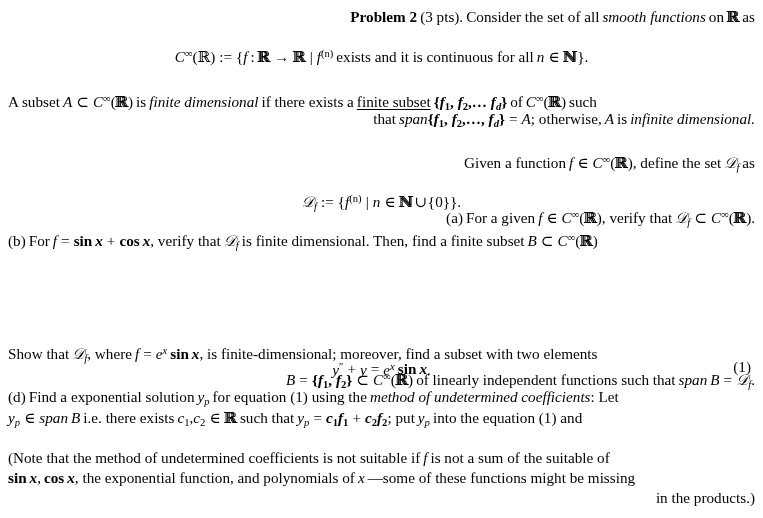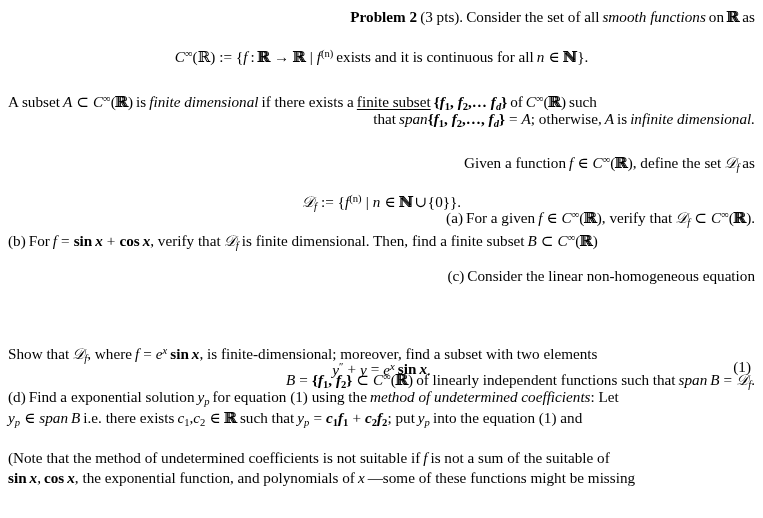--- a/index.html
+++ b/index.html
@@ -119,23 +119,20 @@
 
   <div class="block para nojust" style="top:206px;">
     <span>(a)</span><span class="sp"></span><span>For a given</span><span class="sp"></span><span class="math">f</span><span class="sp"></span><span class="op">∈</span><span class="sp"></span><span class="math">C</span><sup class="rm">∞</sup><span class="up">(</span><span class="bb" data-ch="ℝ">ℝ</span><span class="up">)</span><span>, verify that</span><span class="sp"></span><span class="script">𝒟</span><sub>f</sub><span class="sp"></span><span class="op">⊂</span><span class="sp"></span><span class="math">C</span><sup class="rm">∞</sup><span class="up">(</span><span class="bb" data-ch="ℝ">ℝ</span><span class="up">)</span><span>.</span>
   </div>
 
   <div class="block para" style="top:229px;">
     <span>(b)</span><span class="sp"></span><span>For</span><span class="sp"></span><span class="math">f</span><span class="sp"></span><span class="op">=</span><span class="sp"></span><span class="nb"><span class="up">sin</span><span class="sp"></span><span class="math">x</span></span><span class="sp"></span><span class="op">+</span><span class="sp"></span><span class="nb"><span class="up">cos</span><span class="sp"></span><span class="math">x</span></span><span>, verify that</span><span class="sp"></span><span class="script">𝒟</span><sub>f</sub><span class="sp"></span><span>is finite dimensional.  Then, find a finite subset</span><span class="sp"></span><span class="math">B</span><span class="sp"></span><span class="op">⊂</span><span class="sp"></span><span class="math">C</span><sup class="rm">∞</sup><span class="up">(</span><span class="bb" data-ch="ℝ">ℝ</span><span class="up">)</span>
   </div>
 
 
-  <div class="block para nojust" style="top:267px;">
-    <span>(c)</span><span class="sp"></span><span>Consider the linear non-homogeneous equation</span>
-  </div>
 
   <div class="block display" style="top:306px;">
     <span class="math">y</span><sup class="rm">″</sup><span class="sp"></span><span class="op">+</span><span class="sp"></span><span class="math">y</span><span class="sp"></span><span class="op">=</span><span class="sp"></span><span class="math">e</span><sup>x</sup><span class="sp"></span><span class="nb"><span class="up">sin</span><span class="sp"></span><span class="math">x</span></span><span class="up">.</span>
     <span class="eqnum">(1)</span>
   </div>
 
   <div class="block para" style="top:342px;">
     <span>Show that</span><span class="sp"></span><span class="script">𝒟</span><sub>f</sub><span>, where</span><span class="sp"></span><span class="math">f</span><span class="sp"></span><span class="op">=</span><span class="sp"></span><span class="math">e</span><sup>x</sup><span class="sp"></span><span class="nb"><span class="up">sin</span><span class="sp"></span><span class="math">x</span></span><span>, is finite-dimensional; moreover, find a subset with two elements</span>
   </div>
 
@@ -153,14 +150,17 @@
 
 
   <div class="block para" style="top:449px;">
     <span>(Note that the method of undetermined coefficients is not suitable if</span><span class="sp"></span><span class="math">f</span><span class="sp"></span><span>is not a sum of the suitable of</span>
   </div>
 
   <div class="block para" style="top:469px;">
     <span class="nb"><span class="up">sin</span><span class="sp"></span><span class="math">x</span></span><span>,</span><span class="sp"></span><span class="nb"><span class="up">cos</span><span class="sp"></span><span class="math">x</span></span><span>, the exponential function, and polynomials of</span><span class="sp"></span><span class="math">x</span><span class="sp"></span><span>—some of these functions might be missing</span>
   </div>
 
+  <div class="block para nojust" style="top:489px;">
+    <span>in the products.)</span>
+  </div>
 
 </div>
 
 </body></html>

